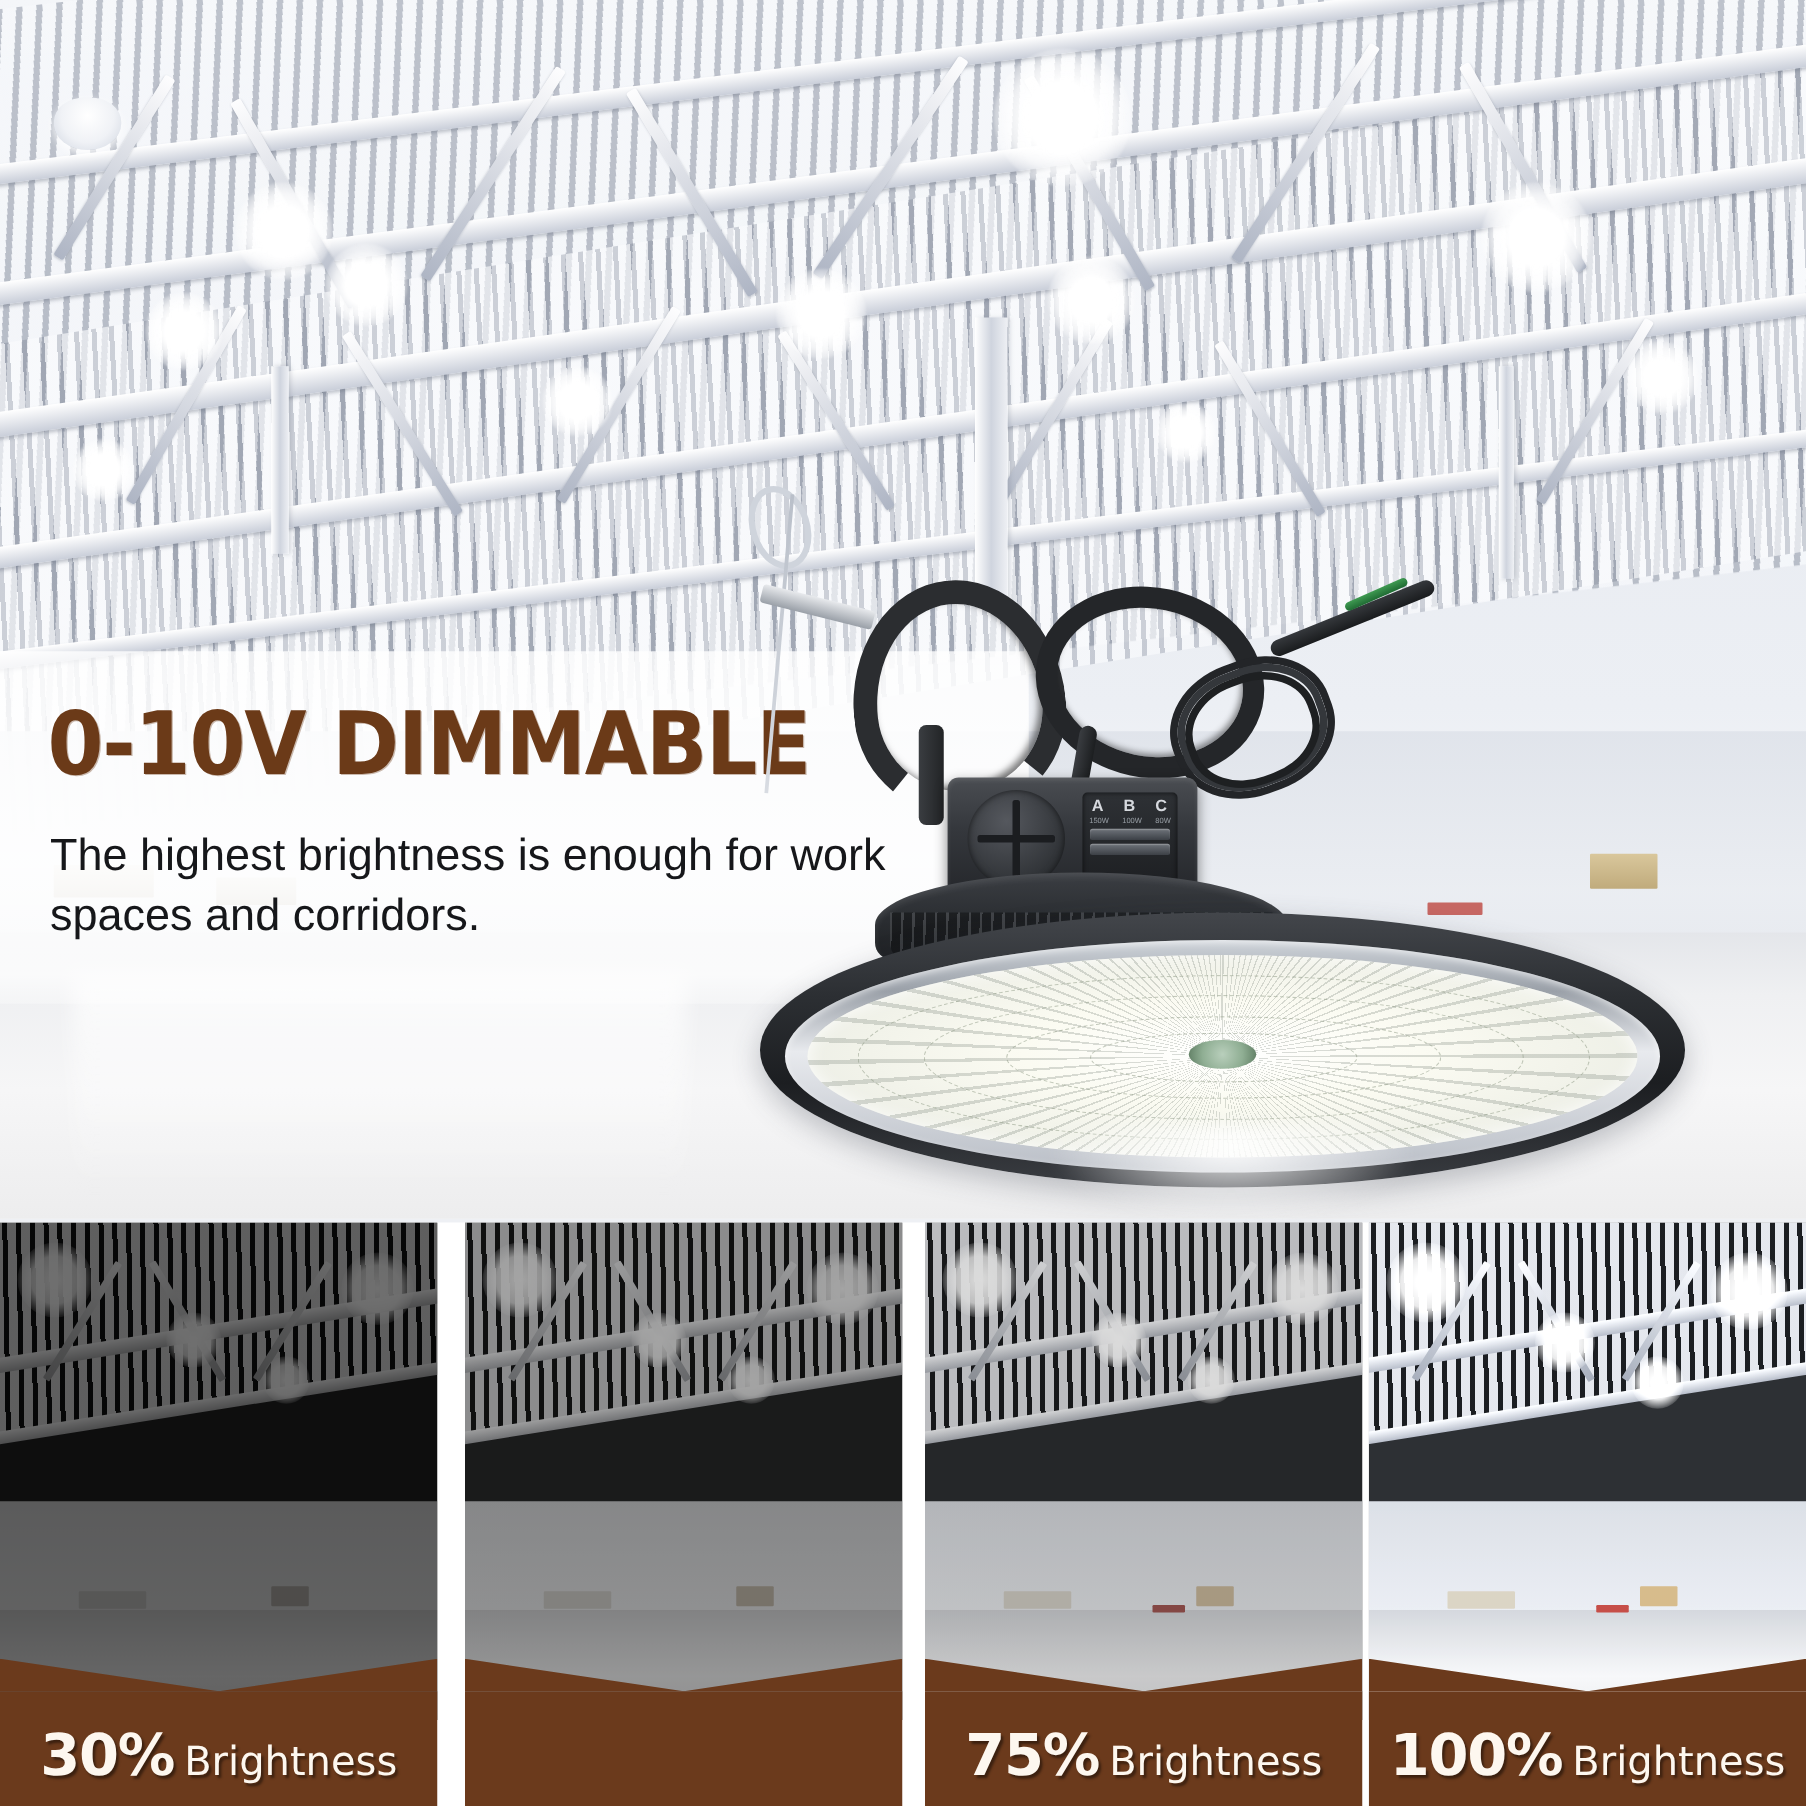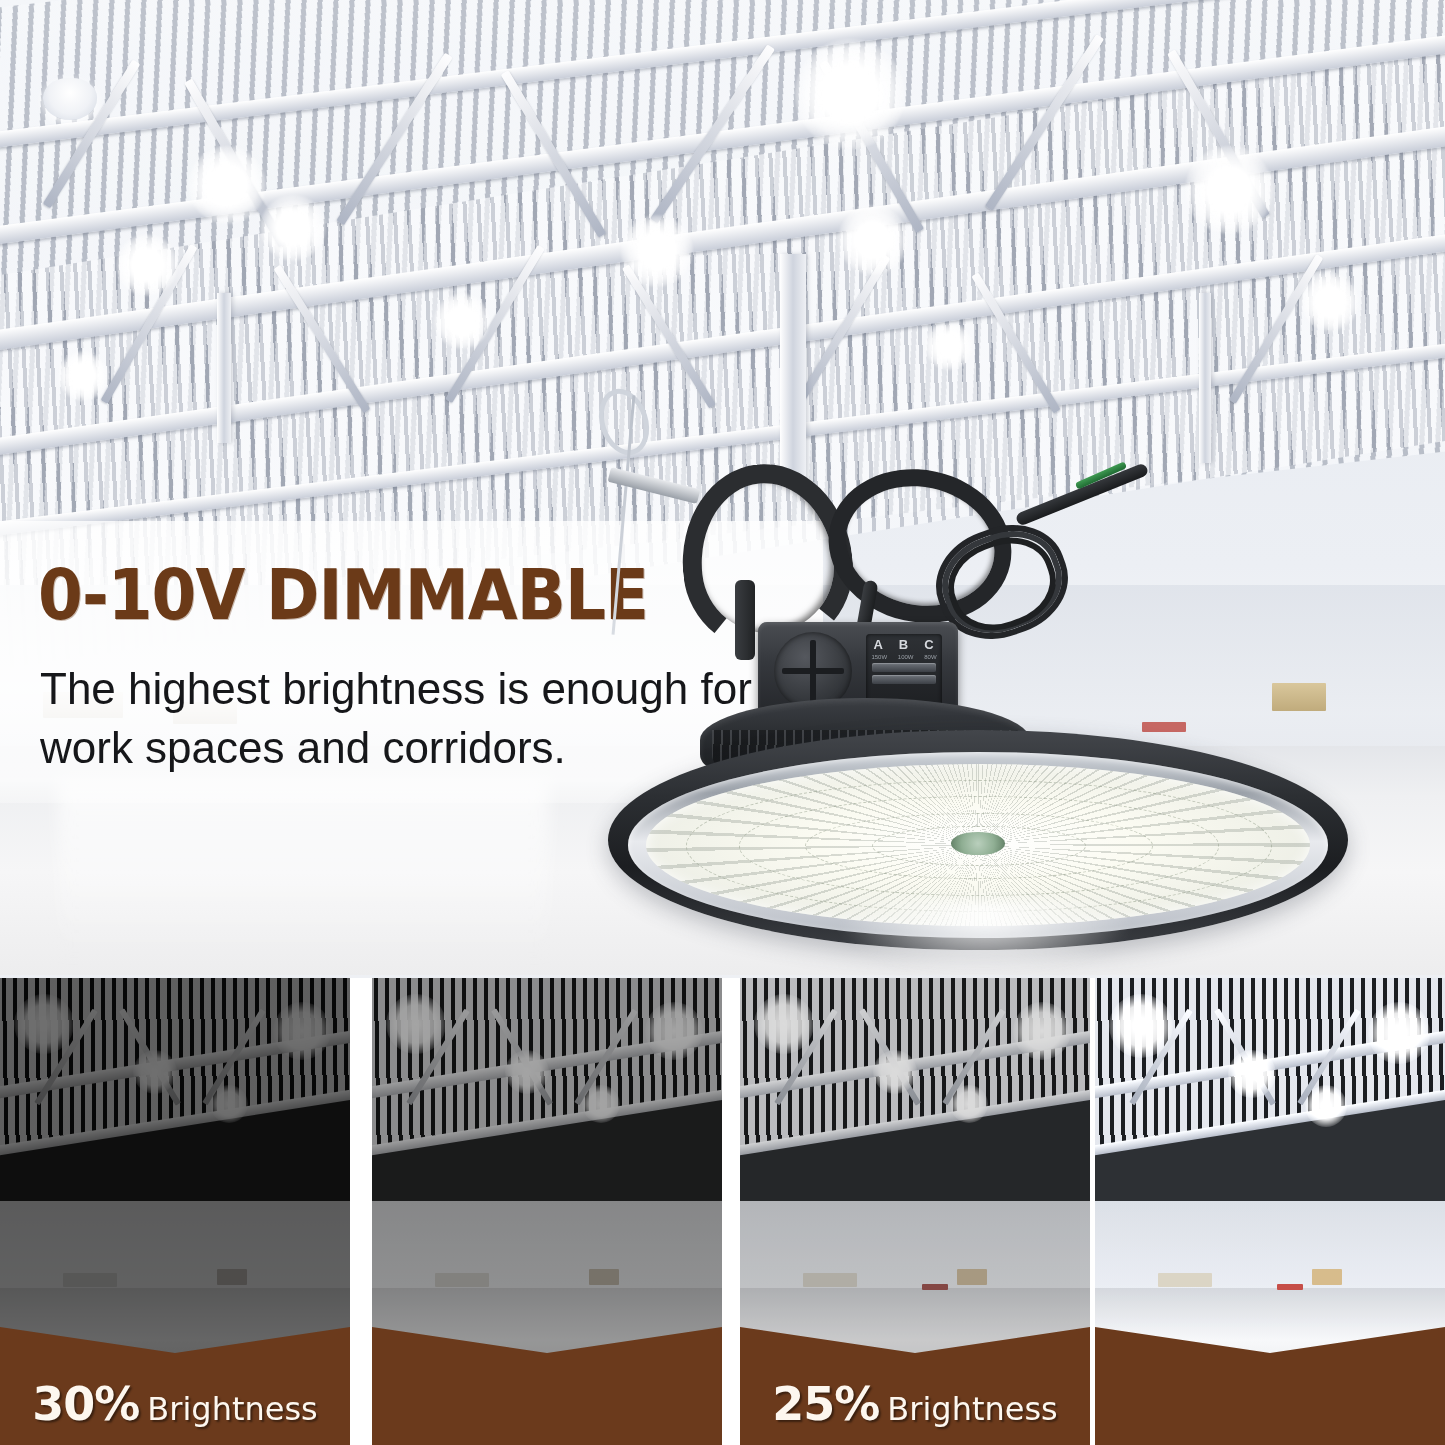--- a/index.html
+++ b/index.html
@@ -107,21 +107,21 @@
     letter-spacing:-1px;
     color:#6B3A18;
     transform:scaleX(.92);
     transform-origin:left center;
     white-space:nowrap;
     text-shadow:1px 1px 0 rgba(107,58,24,.35);
   }
   .subline{
     position:absolute;left:40px;top:660px;width:770px;
     font-family:"Liberation Sans",sans-serif;
-    font-size:44px;
+    font-size:36px;
     line-height:1.34;
     color:#16171a;
   }
 
   
   .fixture{position:absolute;left:660px;top:430px;width:640px;height:520px;}
 
   .hook{
     position:absolute;left:22px;top:34px;width:132px;height:150px;
     border:19px solid #2b2d30;
@@ -507,21 +507,21 @@
         <div class="ph-lamp" style="left:60%;top:27%;width:38px;height:38px;"></div>
         <div class="ph-wall"></div>
         <div class="ph-floor"></div>
         <div class="ph-obj" style="left:18%;top:74%;width:54px;height:14px;"></div>
         <div class="ph-tan" style="left:62%;top:73%;width:30px;height:16px;"></div>
         <div class="ph-red" style="left:52%;top:77%;width:26px;height:6px;"></div>
       </div>
       <div class="bandwedge"></div>
       <div class="band"></div>
       <div class="bandtext">
-        <span class="pct">25%</span><span class="brt">Brightness</span>
+        <span class="pct">75%</span><span class="brt">Brightness</span>
       </div>
     </div>
 
     <div class="cell dim100" style="left:1095px;">
       <div class="photo">
         <div class="ph-deck"></div>
         <div class="ph-beam" style="left:-10%;top:20%;width:122%;height:12px;transform:rotate(-9deg);"></div>
         <div class="ph-beam" style="left:-10%;top:35%;width:122%;height:10px;transform:rotate(-9deg);"></div>
         <div class="ph-web" style="left:18%;top:6%;width:6px;height:110px;transform:rotate(32deg);"></div>
         <div class="ph-web" style="left:42%;top:6%;width:6px;height:110px;transform:rotate(-31deg);"></div>
@@ -531,16 +531,19 @@
         <div class="ph-lamp" style="left:38%;top:18%;width:48px;height:48px;"></div>
         <div class="ph-lamp" style="left:60%;top:27%;width:42px;height:42px;"></div>
         <div class="ph-wall"></div>
         <div class="ph-floor"></div>
         <div class="ph-obj" style="left:18%;top:74%;width:54px;height:14px;"></div>
         <div class="ph-tan" style="left:62%;top:73%;width:30px;height:16px;"></div>
         <div class="ph-red" style="left:52%;top:77%;width:26px;height:6px;"></div>
       </div>
       <div class="bandwedge"></div>
       <div class="band"></div>
+      <div class="bandtext">
+        <span class="pct">100%</span><span class="brt">Brightness</span>
+      </div>
     </div>
 
   </div>
 </div>
 
 </body></html>

